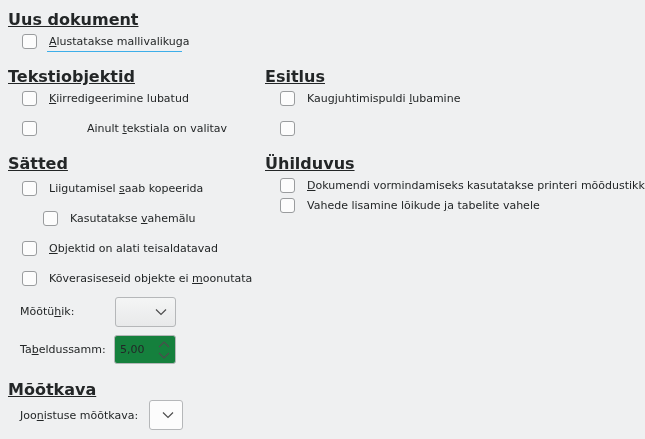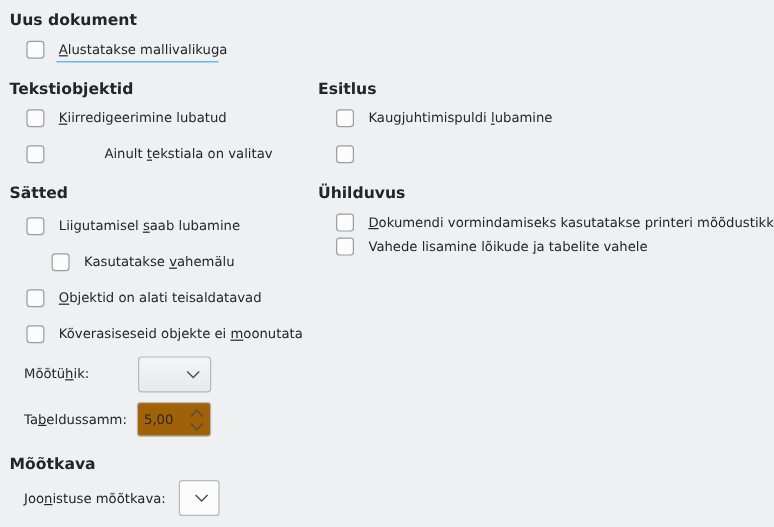--- a/index.html
+++ b/index.html
@@ -4,41 +4,41 @@
 <style>
   html, body { margin:0; padding:0; }
   body {
     width:645px; height:439px; overflow:hidden;
     background:#eff0f1;
     font-family:"DejaVu Sans", "Liberation Sans", sans-serif;
     font-size:11px; color:#232627;
     position:relative;
   }
   .abs { position:absolute; }
-  .heading { font-weight:bold; font-size:13px; color:#232627; }
+  .heading { font-weight:bold; font-size:16px; color:#232627;text-decoration:underline; }
   .cb-row { position:absolute; display:flex; align-items:center; height:18px; }
   .cb {
     width:15px; height:15px; box-sizing:border-box;
     border:1px solid #9a9c9e; border-radius:3px; background:#fcfcfc;
     margin-right:12px; flex:none;
   }
   .cb-label { white-space:nowrap; }
   .focus-line { position:absolute; height:1px; background:#3daee9; }
   .u { text-decoration:underline; }
   .lbl { position:absolute; white-space:nowrap; }
   .combo {
     position:absolute; box-sizing:border-box;
     border:1px solid #b5b7b9; border-radius:3px;
     background:linear-gradient(#f4f5f5,#e8e9ea);
   }
   .combo.white { background:#fcfcfc; }
   .chev { position:absolute; right:8px; top:50%; width:12px; height:8px; margin-top:-4px; }
   .spin {
     position:absolute; box-sizing:border-box;
-    border:1px solid #b5b7b9; border-radius:3px; background:#a16207;
+    border:1px solid #b5b7b9; border-radius:3px; background:#15803d;
   }
   .spin-val { position:absolute; left:5px; top:7px; }
   .spin-arrows { position:absolute; right:5px; top:4px; width:12px; height:20px; }
 </style>
 </head>
 <body>
 
 <div class="abs heading" style="left:8px;top:10px;">Uus dokument</div>
 <div class="cb-row" style="left:22px;top:32px;">
   <div class="cb"></div>
@@ -61,21 +61,21 @@
   <div class="cb"></div>
   <span class="cb-label"><span>Kaugjuhtimispuldi </span><span class="u">l</span><span>ubamine</span></span>
 </div>
 <div class="cb-row" style="left:280px;top:119px;">
   <div class="cb"></div>
 </div>
 
 <div class="abs heading" style="left:8px;top:154px;">Sätted</div>
 <div class="cb-row" style="left:22px;top:179px;">
   <div class="cb"></div>
-  <span class="cb-label"><span>Liigutamisel </span><span class="u">s</span><span>aab lubamine</span></span>
+  <span class="cb-label"><span>Liigutamisel </span><span class="u">s</span><span>aab kopeerida</span></span>
 </div>
 <div class="cb-row" style="left:22px;top:209px;margin-left:21px;">
   <div class="cb"></div>
   <span class="cb-label"><span>Kasutatakse </span><span class="u">v</span><span>ahemälu</span></span>
 </div>
 <div class="cb-row" style="left:22px;top:239px;">
   <div class="cb"></div>
   <span class="cb-label"><span></span><span class="u">O</span><span>bjektid on alati teisaldatavad</span></span>
 </div>
 <div class="cb-row" style="left:22px;top:269px;">

